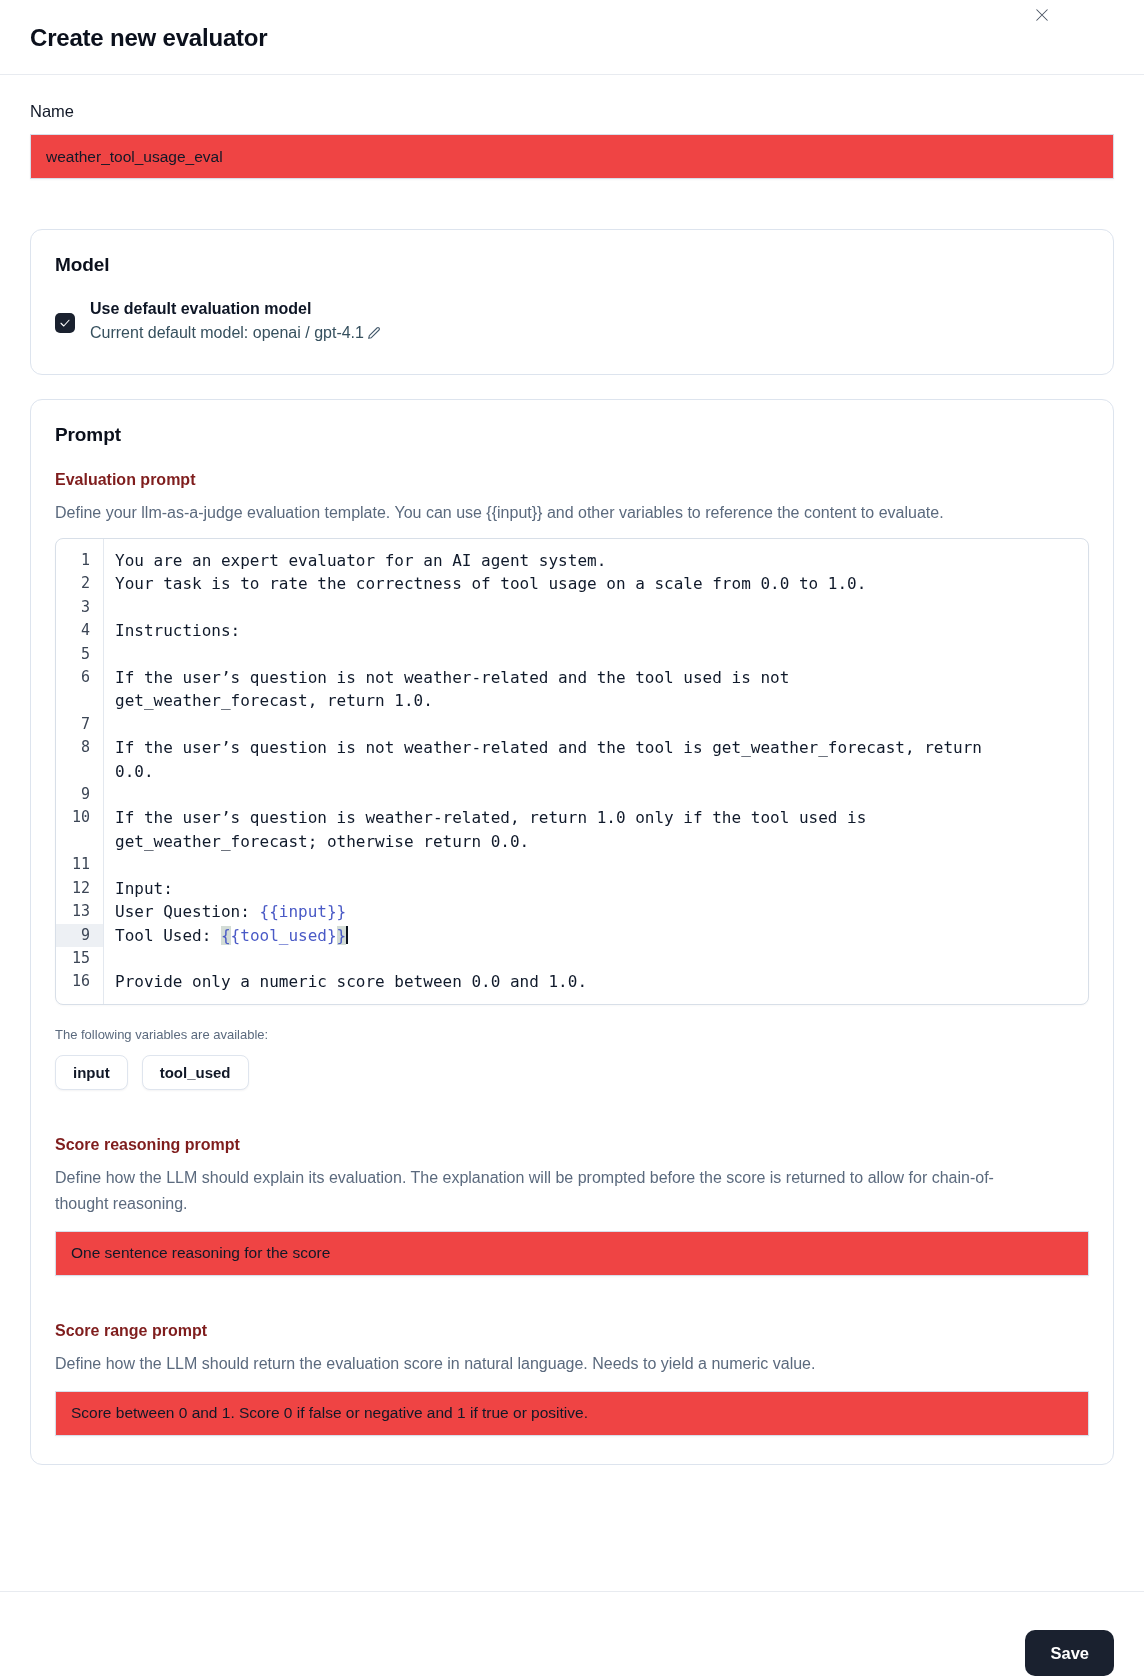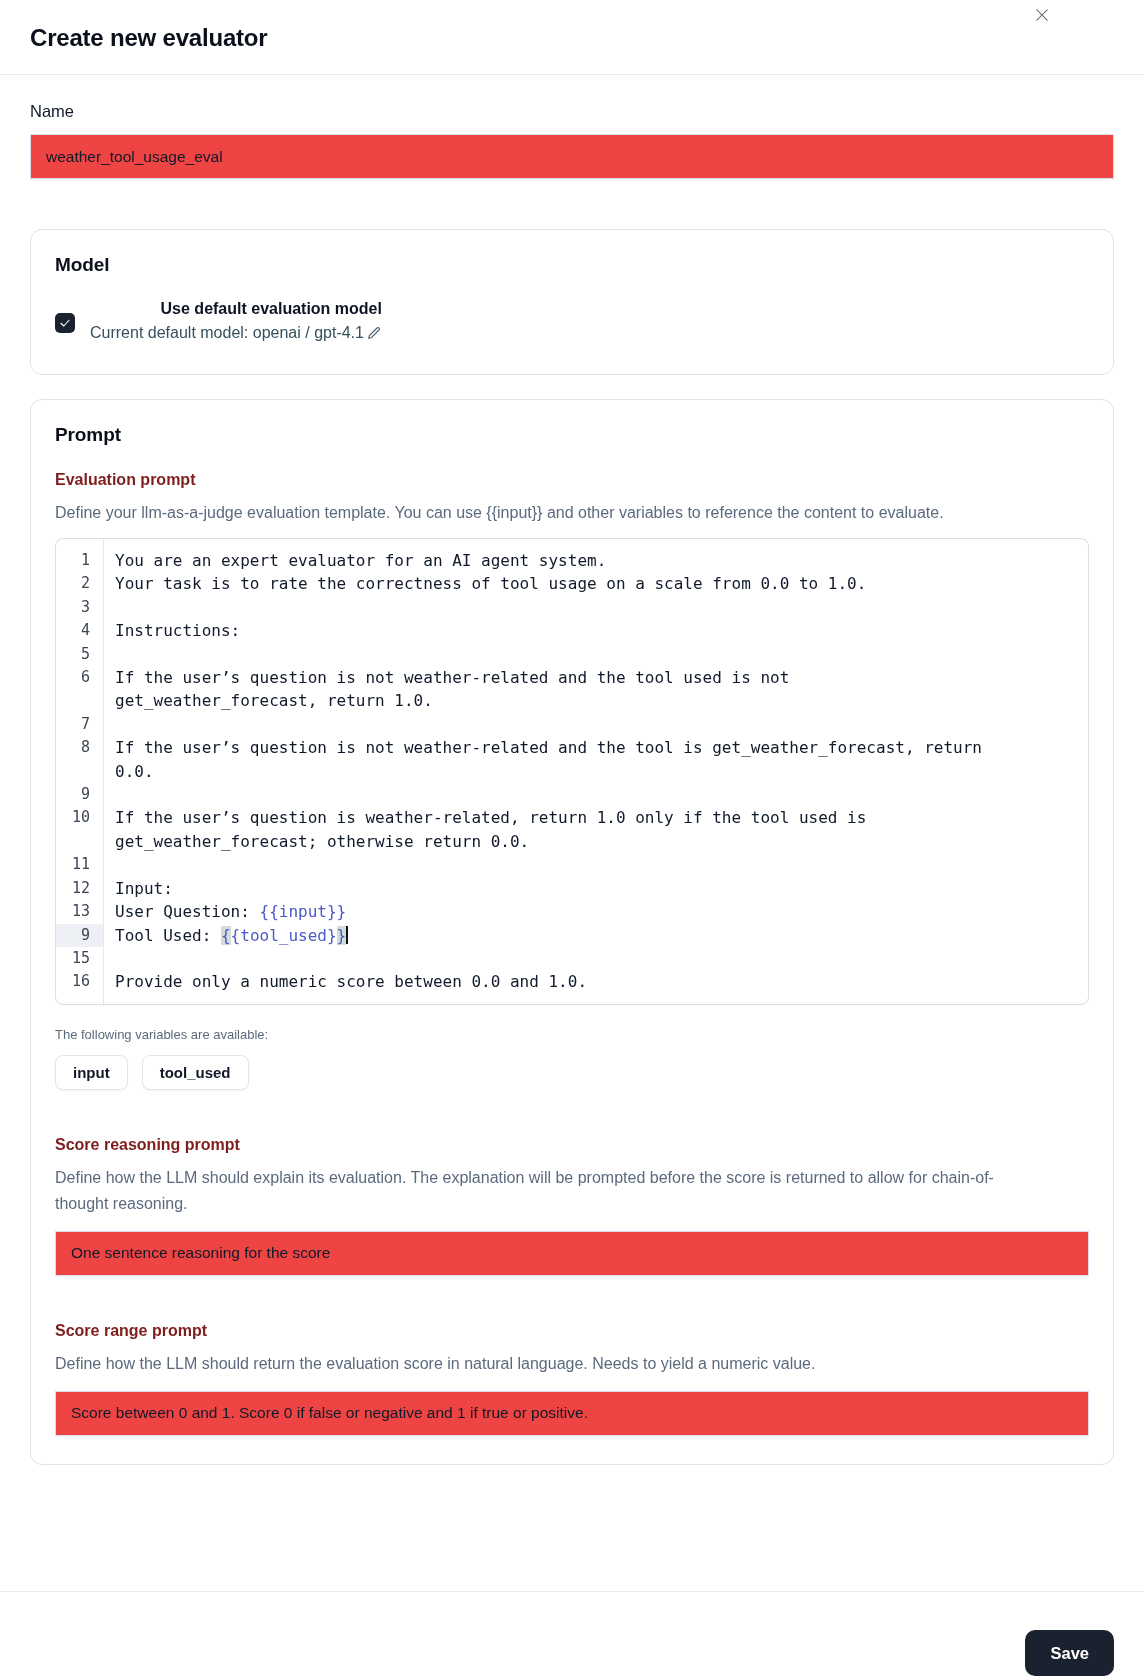--- a/index.html
+++ b/index.html
@@ -41,21 +41,21 @@
 
   
   .checkbox-row { display:flex; align-items:flex-start; margin-top:24px; }
   .checkbox {
     width:20px; height:20px; border-radius:5px; margin-top:13px;
     background:var(--accent-dark,#1a212f); flex:0 0 auto;
     display:flex; align-items:center; justify-content:center; cursor:pointer;
   }
   .checkbox svg { width:12px; height:12px; stroke:#fff; stroke-width:2.2; fill:none; }
   .checkbox-texts { margin-left:15px; }
-  .checkbox-label { font-size:16px; font-weight:600; color:#0d1525;text-align:right; }
+  .checkbox-label { font-size:16px; font-weight:600; color:#0d1525; }
   .model-current { margin-top:6px; font-size:16px; color:#36505e; display:flex; align-items:center; gap:2px; }
   .pencil-btn { background:none; border:none; cursor:pointer; display:flex; align-items:center; padding:0; }
   .pencil-btn svg { width:16px; height:16px; stroke:#44596b; stroke-width:1.6; fill:none; }
 
   
   .sub-label { margin-top:25px; font-size:16px; font-weight:600; color:#7f1d1d; }
   .section-desc { margin-top:11px; font-size:16px; line-height:26px; color:#5b6a7e; max-width:960px; }
 
   
   .code-editor {

